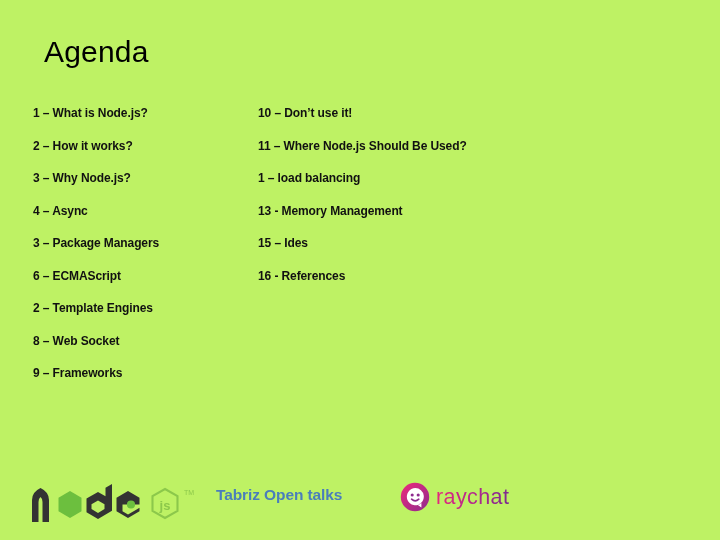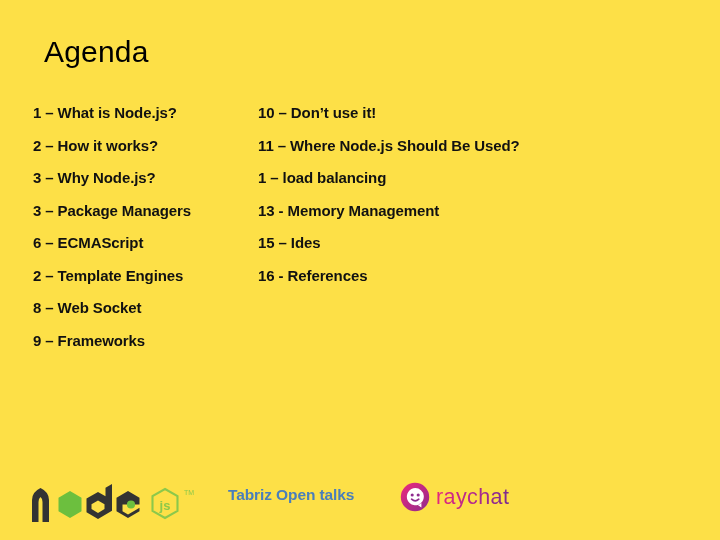--- a/index.html
+++ b/index.html
@@ -13,21 +13,21 @@
     font-family: "Liberation Sans", sans-serif;
     overflow: hidden;
     position: relative;
     -webkit-font-smoothing: antialiased;
   }
 
   .slide {
     position: relative;
     width: 720px;
     height: 540px;
-    background: #fde047;
+    background: #bef264;
   }
 
   
   .slide-title {
     position: absolute;
     left: 44px;
     top: 34px;
     font-size: 30px;
     font-weight: 400;
     color: #000000;
@@ -46,21 +46,21 @@
   .agenda-col {
     position: absolute;
     top: 0;
   }
   .agenda-col.left  { left: 33px;  width: 225px; }
   .agenda-col.right { left: 258px; width: 440px; }
 
   .agenda-item {
     height: 32.5px;
     line-height: 18px;
-    font-size: 15px;
+    font-size: 12px;
     font-weight: 700;
     color: #111111;
     white-space: nowrap;
     letter-spacing: -0.1px;
   }
 
   
   .footer {
     position: absolute;
     left: 0;
@@ -75,21 +75,21 @@
     left: 28px;
     top: 12px;
     width: 176px;
     height: 42px;
   }
   .node-logo svg { display: block; }
 
   
   .tabriz-text {
     position: absolute;
-    left: 228px;
+    left: 216px;
     top: 14px;
     font-size: 15.5px;
     font-weight: 700;
     color: #4a7ebb;
     white-space: nowrap;
     letter-spacing: -0.1px;
   }
 
   
   .raychat-logo {
@@ -107,20 +107,21 @@
 <div class="slide">
 
   <div class="slide-title">Agenda</div>
 
   <div class="agenda">
 
     <div class="agenda-col left">
       <div class="agenda-item">1 – What is Node.js?</div>
       <div class="agenda-item">2 – How it works?</div>
       <div class="agenda-item">3 – Why Node.js?</div>
+      <div class="agenda-item">4 – Async</div>
       <div class="agenda-item">3 – Package Managers</div>
       <div class="agenda-item">6 – ECMAScript</div>
       <div class="agenda-item">2 – Template Engines</div>
       <div class="agenda-item">8 – Web Socket</div>
       <div class="agenda-item">9 – Frameworks</div>
     </div>
 
     <div class="agenda-col right">
       <div class="agenda-item">10 – Don’t use it!</div>
       <div class="agenda-item">11 – Where Node.js Should Be Used?</div>

